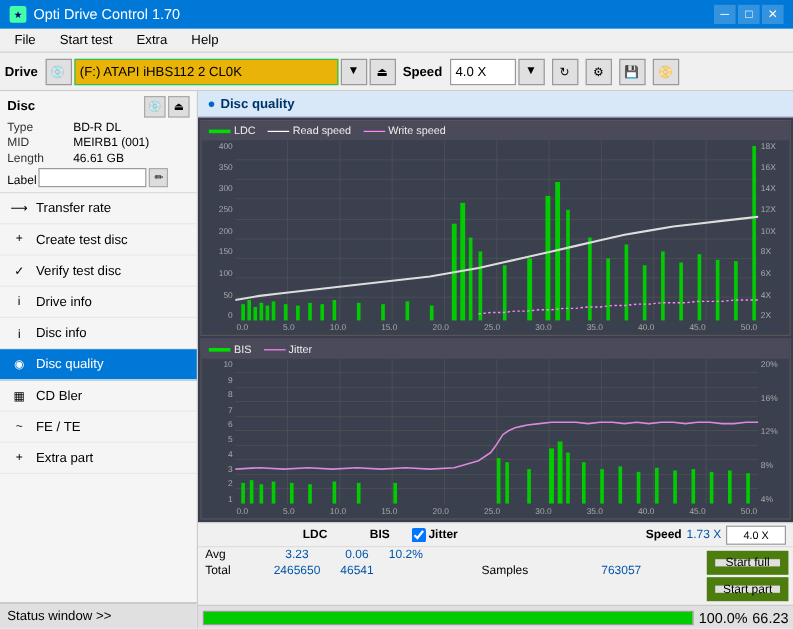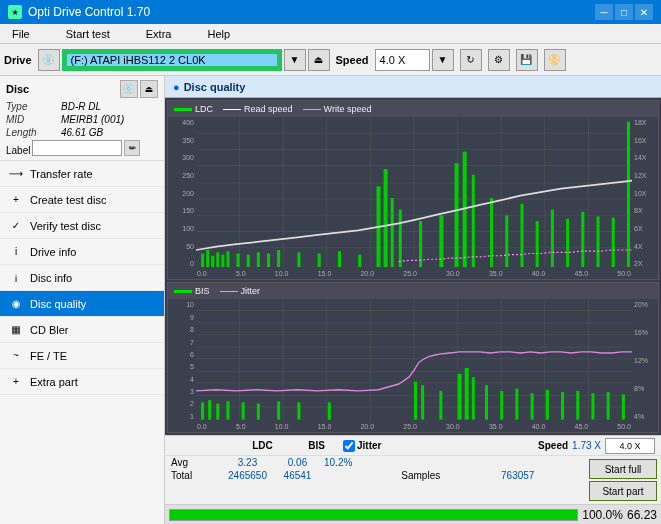--- a/index.html
+++ b/index.html
@@ -6,55 +6,55 @@
     body { width: 661px; height: 524px; font-family: 'Segoe UI', Tahoma, sans-serif; font-size: 11px; background: #f0f0f0; overflow: hidden; }
 
     
     .title-bar { height: 24px; background: #0078d7; display: flex; align-items: center; justify-content: space-between; padding: 0 8px; color: white; font-size: 12px; }
     .title-bar-left { display: flex; align-items: center; gap: 6px; }
     .title-bar-icon { width: 14px; height: 14px; background: #4fa; border-radius: 2px; display: flex; align-items: center; justify-content: center; font-size: 8px; color: #006; }
     .title-bar-controls { display: flex; gap: 2px; }
     .title-btn { width: 18px; height: 16px; background: rgba(255,255,255,0.2); border: none; color: white; cursor: pointer; font-size: 10px; display: flex; align-items: center; justify-content: center; }
 
     
-    .menu-bar { height: 20px; background: #f0f0f0; display: flex; align-items: center; padding: 0 4px; border-bottom: 1px solid #ccc; gap: 20px; }
+    .menu-bar { height: 20px; background: #f0f0f0; display: flex; align-items: center; padding: 0 4px; border-bottom: 1px solid #ccc; gap: 4px; }
     .menu-item { padding: 2px 8px; cursor: pointer; font-size: 11px; }
 
     
     .drive-toolbar { height: 32px; background: #f0f0f0; border-bottom: 1px solid #ccc; display: flex; align-items: center; padding: 0 4px; gap: 6px; }
     .drive-label { font-size: 11px; font-weight: bold; }
-    .drive-select { height: 22px; border: 5px solid #22c55e; background: #7dd3fc; font-size: 11px; width: 220px; display: flex; align-items: center; padding: 0 4px; }
+    .drive-select { height: 22px; border: 1px solid #22c55e; background: #eab308; font-size: 11px; width: 220px; display: flex; align-items: center; padding: 0 4px; }
     .toolbar-btn { width: 22px; height: 22px; background: #e0e0e0; border: 1px solid #999; display: flex; align-items: center; justify-content: center; cursor: pointer; font-size: 10px; }
     .speed-label { font-size: 11px; font-weight: bold; }
     .speed-select { height: 22px; border: 1px solid #999; background: white; font-size: 11px; width: 55px; display: flex; align-items: center; padding: 0 4px; }
 
     
     .main { display: flex; height: calc(524px - 76px); }
 
     
     .sidebar { width: 165px; background: #f5f5f5; border-right: 1px solid #ccc; display: flex; flex-direction: column; }
     .disc-info { padding: 4px 6px; border-bottom: 1px solid #ddd; }
     .disc-header { display: flex; justify-content: space-between; align-items: center; margin-bottom: 3px; }
     .disc-title { font-weight: bold; font-size: 11px; }
-    .disc-field { display: flex; align-items: flex-start; margin-bottom: 2px; font-size: 10px; font-style: italic; }
+    .disc-field { display: flex; align-items: flex-start; margin-bottom: 2px; font-size: 10px; }
     .disc-field-label { width: 55px; color: #333; }
     .disc-field-value { color: #000; }
     .disc-field-value.blue { color: #0066cc; }
     .label-row { display: flex; align-items: flex-end; margin-top: 2px; font-size: 10px; }
     .label-input { width: 90px; height: 16px; border: 1px solid #999; background: white; margin-left: 2px; }
 
     .sidebar-nav { flex: 1; }
     .sidebar-item { height: 26px; display: flex; align-items: center; padding: 0 8px; cursor: pointer; font-size: 11px; gap: 6px; border-bottom: 1px solid #e8e8e8; }
     .sidebar-item.active { background: #0078d7; color: white; }
     .sidebar-item-icon { width: 16px; height: 16px; display: flex; align-items: center; justify-content: center; font-size: 10px; }
 
     
     .status-window { height: 22px; background: #e0e0e0; border-top: 1px solid #bbb; display: flex; align-items: center; padding: 0 6px; cursor: pointer; font-size: 11px; gap: 4px; }
     .legend-item { display: flex; align-items: center; gap: 3px; }
-    .start-btn { width: 68px; height: 20px; background: #e0e0e0; border: 1px solid #4d7c0f; font-size: 10px; cursor: pointer; display: flex; align-items: center; justify-content: center; }
+    .start-btn { width: 68px; height: 20px; background: #e0e0e0; border: 7px solid #4d7c0f; font-size: 10px; cursor: pointer; display: flex; align-items: center; justify-content: center; }
 
     
     .progress-bar-container { height: 20px; background: #e0e0e0; border-top: 1px solid #ccc; display: flex; align-items: center; padding: 0 4px; gap: 4px; font-size: 12px; }
     .progress-bar-outer { flex: 1; height: 12px; background: #ccc; border: 1px solid #999; }
     .progress-bar-inner { height: 100%; background: #00cc00; }
 
     
     svg { display: block; }
     .disc-quality-title { height: 22px; background: #d8e8f8; border-bottom: 1px solid #aac; display: flex; align-items: center; padding: 0 8px; font-size: 11px; font-weight: bold; color: #003366; }
 
@@ -166,20 +166,23 @@
       <div class="sidebar-item">
         <span class="sidebar-item-icon">~</span>
         <span>FE / TE</span>
       </div>
       <div class="sidebar-item">
         <span class="sidebar-item-icon">+</span>
         <span>Extra part</span>
       </div>
     </div>
 
+    <div class="status-window">
+      <span>Status window &gt;&gt;</span>
+    </div>
   </div>
 
   <div class="full-content">
 
     <div class="disc-quality-title">
       <span style="color:#0066cc;margin-right:4px;">●</span>
       <span>Disc quality</span>
     </div>
 
     <div class="chart-container">

